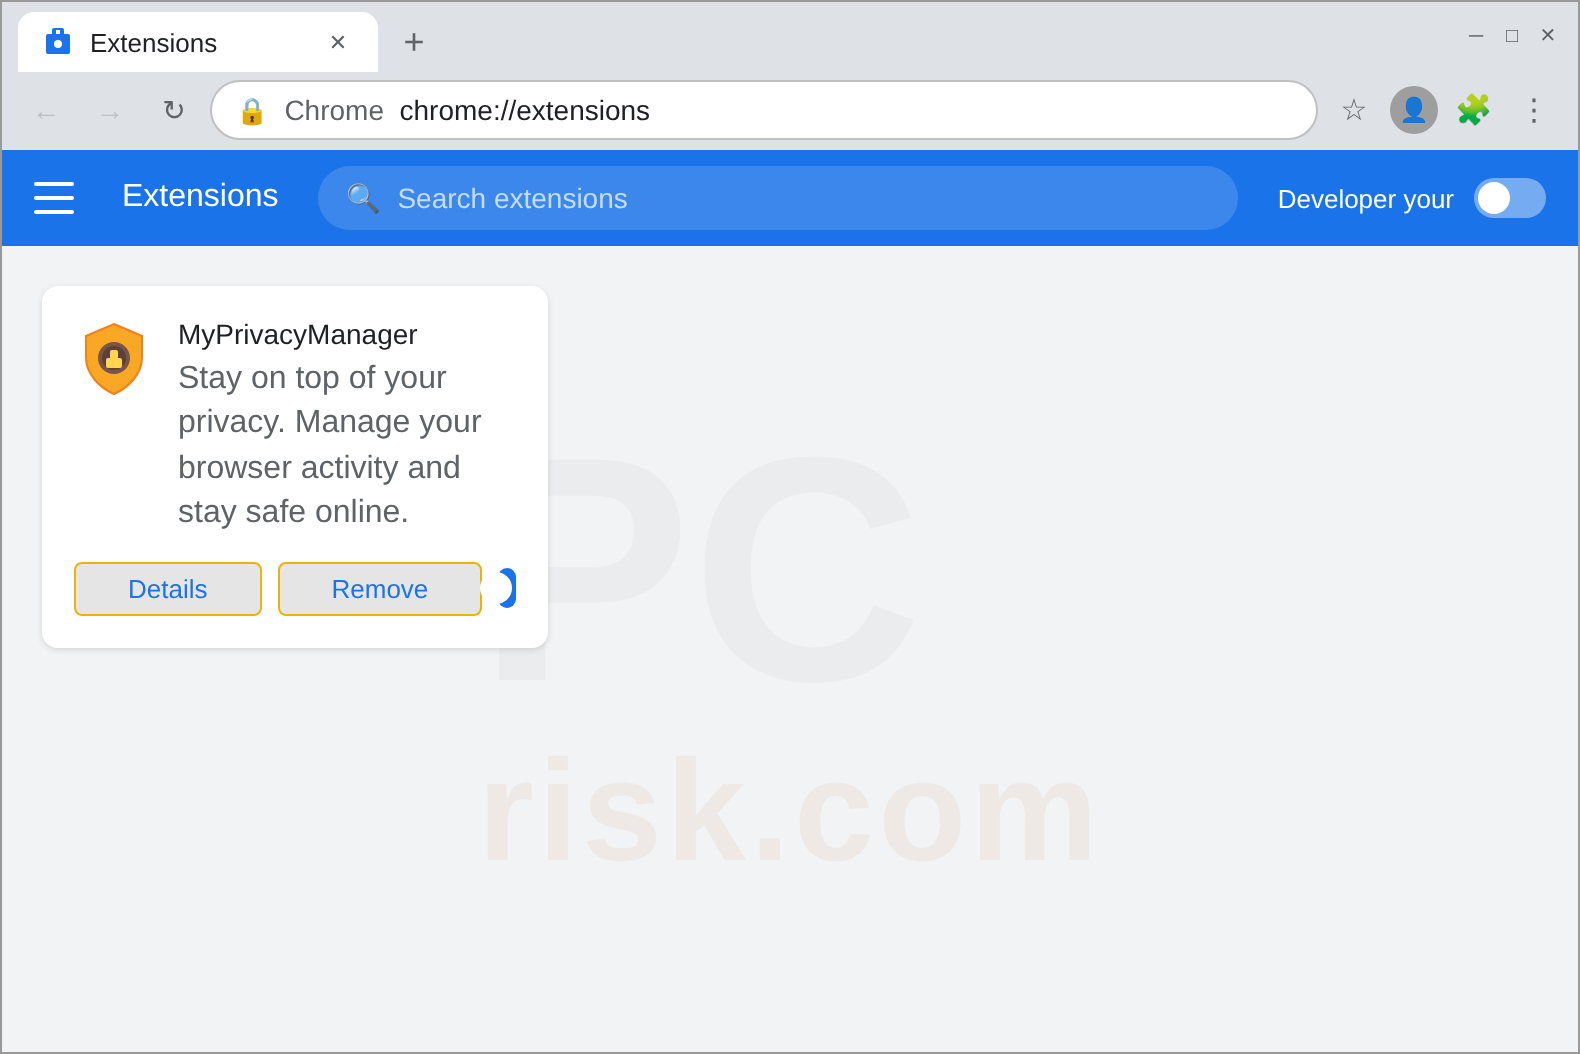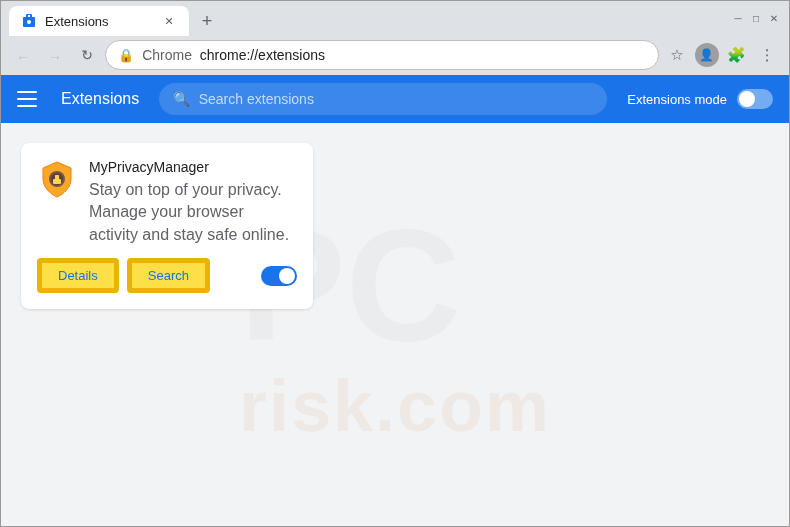--- a/index.html
+++ b/index.html
@@ -305,21 +305,21 @@
       height: calc(527px - 34px - 40px - 48px);
       padding: 20px;
       overflow-y: auto;
     }
 
     
     .extension-card {
       background: #fff;
       border-radius: 8px;
       padding: 16px;
-      width: 292px;
+      width: 253px;
       box-shadow: 0 1px 3px rgba(0,0,0,0.12);
       position: relative;
     }
 
     .ext-header {
       display: flex;
       align-items: flex-start;
       gap: 12px;
       margin-bottom: 8px;
     }
@@ -342,24 +342,24 @@
     }
 
     .ext-actions {
       display: flex;
       align-items: center;
       margin-top: 12px;
       gap: 8px;
     }
 
     .ext-btn {
-      padding: 5px 16px;
-      border: 5px solid #eab308;
+      padding: 5px 26px;
+      border: 1px solid #eab308;
       border-radius: 4px;
-      background: #fde047;
+      background: #e5e5e5;
       font-size: 13px;
       color: #1a73e8;
       cursor: pointer;
       font-weight: 500;
     }
 
     .ext-toggle {
       width: 36px;
       height: 20px;
       background: #1a73e8;
@@ -463,21 +463,21 @@
       <span></span>
       <span></span>
       <span></span>
     </div>
     <span class="extensions-title">Extensions</span>
     <div class="search-box">
       <span class="search-icon">🔍</span>
       <input class="search-input" type="text" placeholder="Search extensions" style="">
     </div>
     <div class="developer-mode">
-      <span class="developer-mode-label">Extensions mode</span>
+      <span class="developer-mode-label">Developer your</span>
       <div class="toggle off">
         <div class="toggle-knob"></div>
       </div>
     </div>
   </div>
 
   <div class="main-content" style="position: relative;">
 
     <div class="watermark">
       <div class="watermark-pc">PC</div>
@@ -496,21 +496,21 @@
           <rect x="16" y="20" width="8" height="5" rx="1" fill="#FFD54F"></rect>
           <circle cx="20" cy="18" r="2" fill="#FFD54F"></circle>
         </svg>
         <div class="ext-info">
           <div class="ext-name">MyPrivacyManager</div>
           <div class="ext-desc">Stay on top of your privacy. Manage your browser activity and stay safe online.</div>
         </div>
       </div>
       <div class="ext-actions">
         <button class="ext-btn">Details</button>
-        <button class="ext-btn">Search</button>
+        <button class="ext-btn">Remove</button>
         <div class="ext-toggle">
           <div class="ext-toggle-knob"></div>
         </div>
       </div>
     </div>
 
   </div>
 </div>
 
 </body></html>

